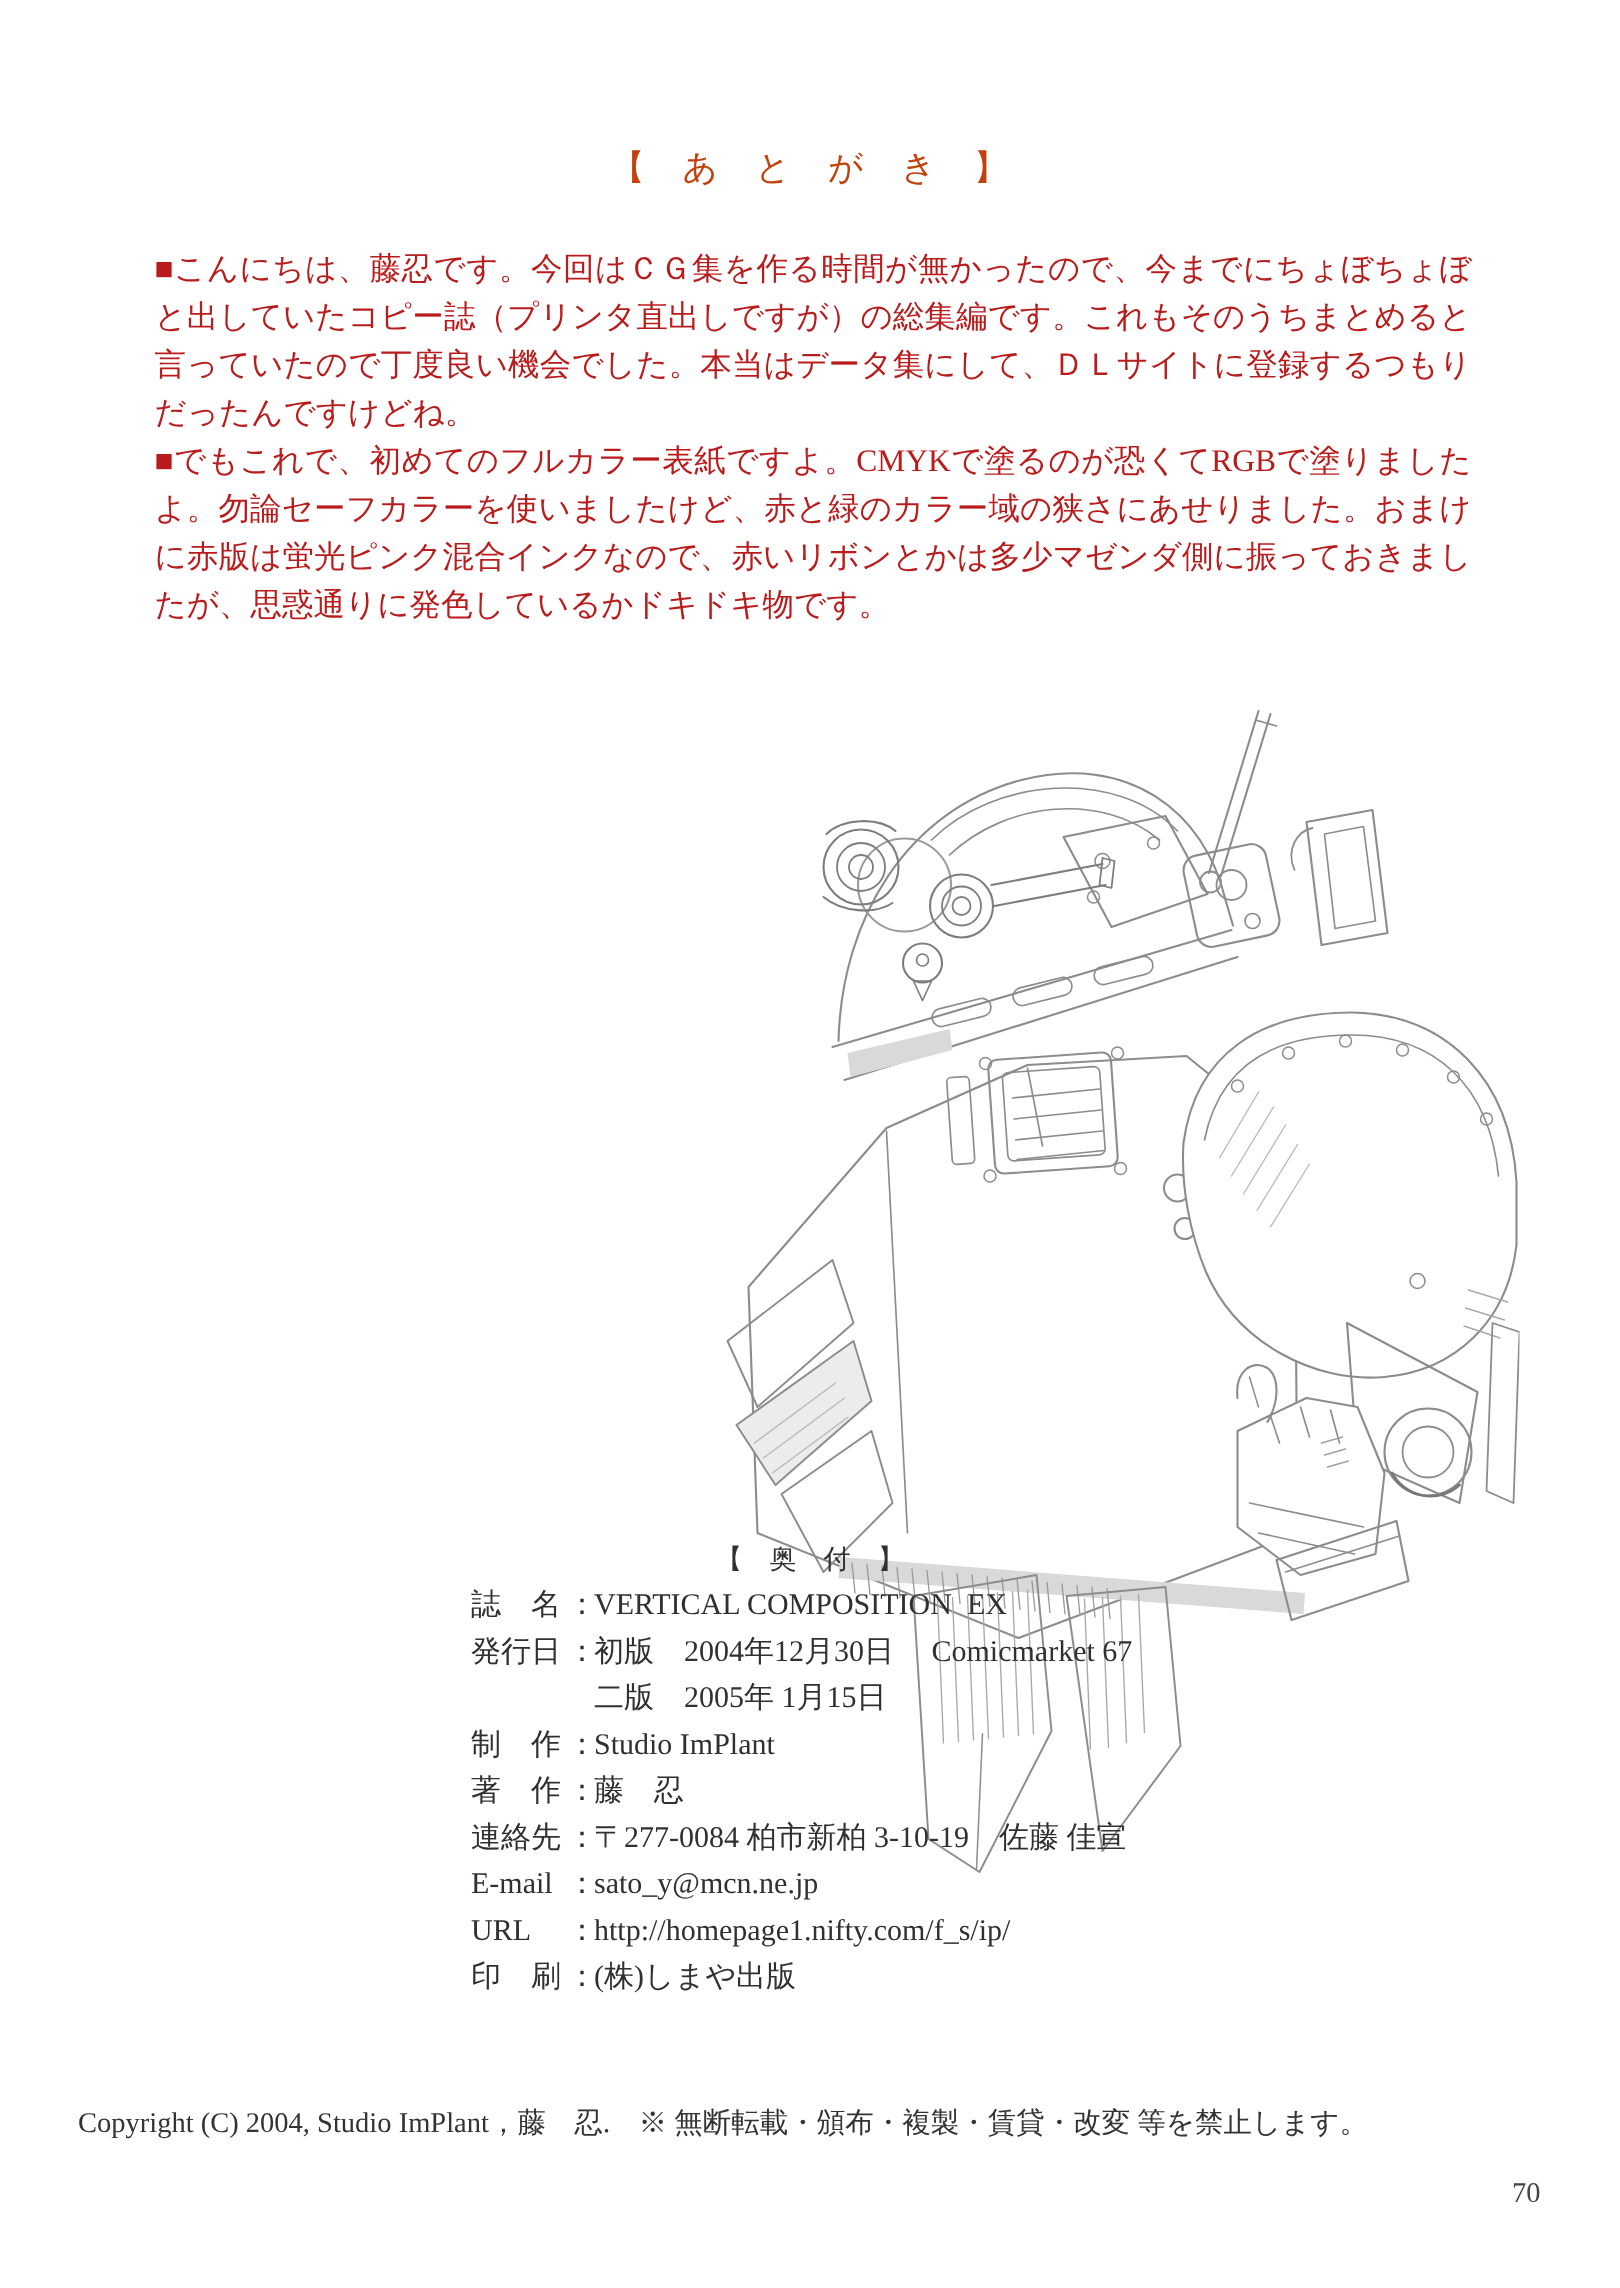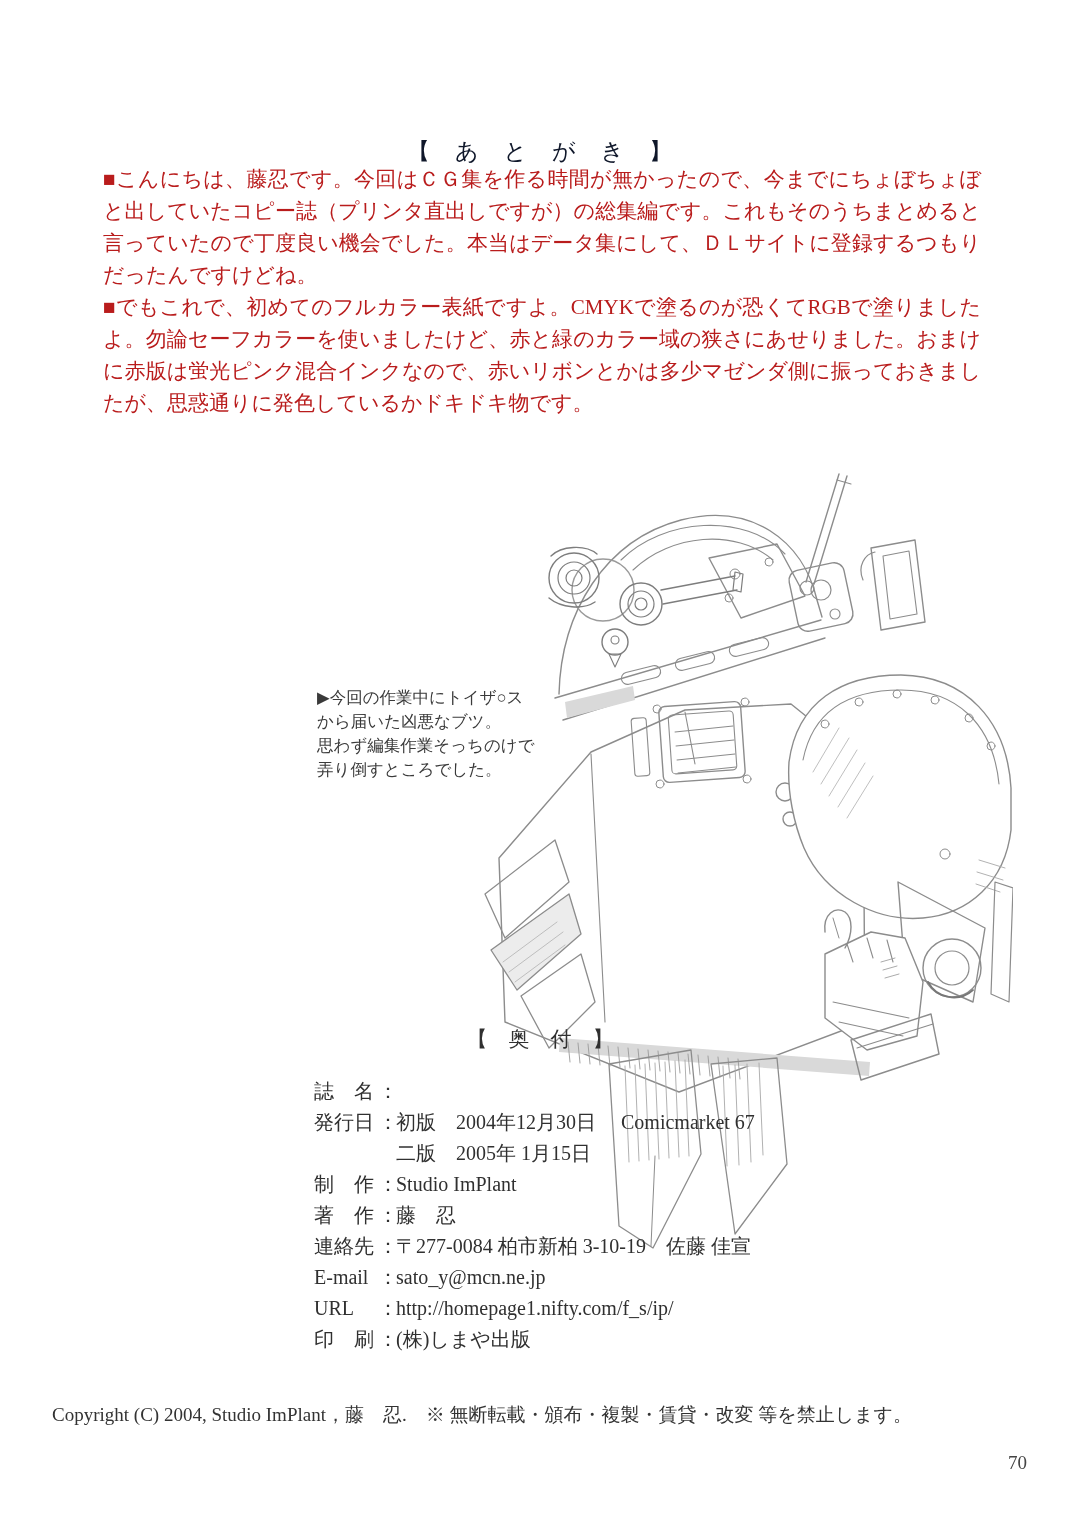--- a/index.html
+++ b/index.html
@@ -7,21 +7,21 @@
     position:relative;
     width:1080px;height:1525px;
     background:#ffffff;
     font-family:"Liberation Serif","DejaVu Serif",serif;
     color:#2f2f2f;
     overflow:hidden;
   }
   .afterword-title{
     position:absolute;left:0;top:96px;width:1080px;
     text-align:center;font-size:23px;letter-spacing:1px;
-    color:#0f172a;white-space:pre;margin-top:40px;
+    color:#c2410c;white-space:pre;
   }
   .afterword-body{
     position:absolute;left:103px;top:163px;width:878px;
     font-size:21px;line-height:32px;text-align:justify;
     color:#b91c1c;
   }
   .afterword-body p{margin:0;padding:0;}
   .illustration{
     position:absolute;left:473px;top:462px;width:540px;height:790px;
   }
@@ -29,21 +29,21 @@
     position:absolute;left:317px;top:686px;width:230px;
     font-size:16.5px;line-height:24px;color:#3a3a3a;
     white-space:pre-line;
   }
   .colophon{
     position:absolute;left:314px;top:1024px;width:500px;
     font-size:20px;line-height:31px;color:#303030;
   }
   .colophon-title{
     text-align:center;width:452px;white-space:pre;
-    margin-bottom:21px;font-size:21px;
+    margin-bottom:0;font-size:18px;
   }
   .crow{display:flex;align-items:center;height:31px;}
   .clabel{display:inline-block;width:64px;white-space:pre;flex:0 0 64px;}
   .ccolon{display:inline-block;width:18px;white-space:pre;flex:0 0 18px;}
   .cvalue{white-space:pre;}
   .copyright-line{
     position:absolute;left:0;top:1402px;width:964px;
     text-align:center;font-size:19px;color:#333333;white-space:pre;
   }
   .page-number{
@@ -172,30 +172,27 @@
         <path d="M360,540 L436,556 M366,560 L430,574" stroke-width="1.1"></path>
         <path d="M352,470 C350,452 362,444 372,450 C380,456 380,472 372,486"></path>
         <path d="M360,456 L366,476" stroke-width="1"></path>
         <path d="M408,500 l14,-4 m-12,12 l14,-4 m-12,12 l14,-4" stroke="#a0a0a0" stroke-width="0.9"></path>
         <path d="M378,578 L458,552 L466,592 L388,618 Z"></path>
         <path d="M384,586 L460,562" stroke-width="1.1"></path>
       </g>
     </svg>
   </div>
 
-  <div class="sketch-caption">▶今回の作業中にトイザ○ス
-から届いた凶悪なブツ。
-思わず編集作業そっちのけで
-弄り倒すところでした。</div>
 
   <div class="colophon">
     <div class="colophon-title">【　奥　付　】</div>
     <div class="crow">
       <span class="clabel">誌　名</span>
         <span class="ccolon">：</span>
+        <span class="cvalue">VERTICAL COMPOSITION  EX</span>
     </div>
     <div class="crow">
       <span class="clabel">発行日</span>
         <span class="ccolon">：</span>
         <span class="cvalue">初版　2004年12月30日　 Comicmarket 67</span>
     </div>
     <div class="crow">
       <span class="clabel"></span>
         <span class="ccolon"></span>
         <span class="cvalue">二版　2005年 1月15日</span>

